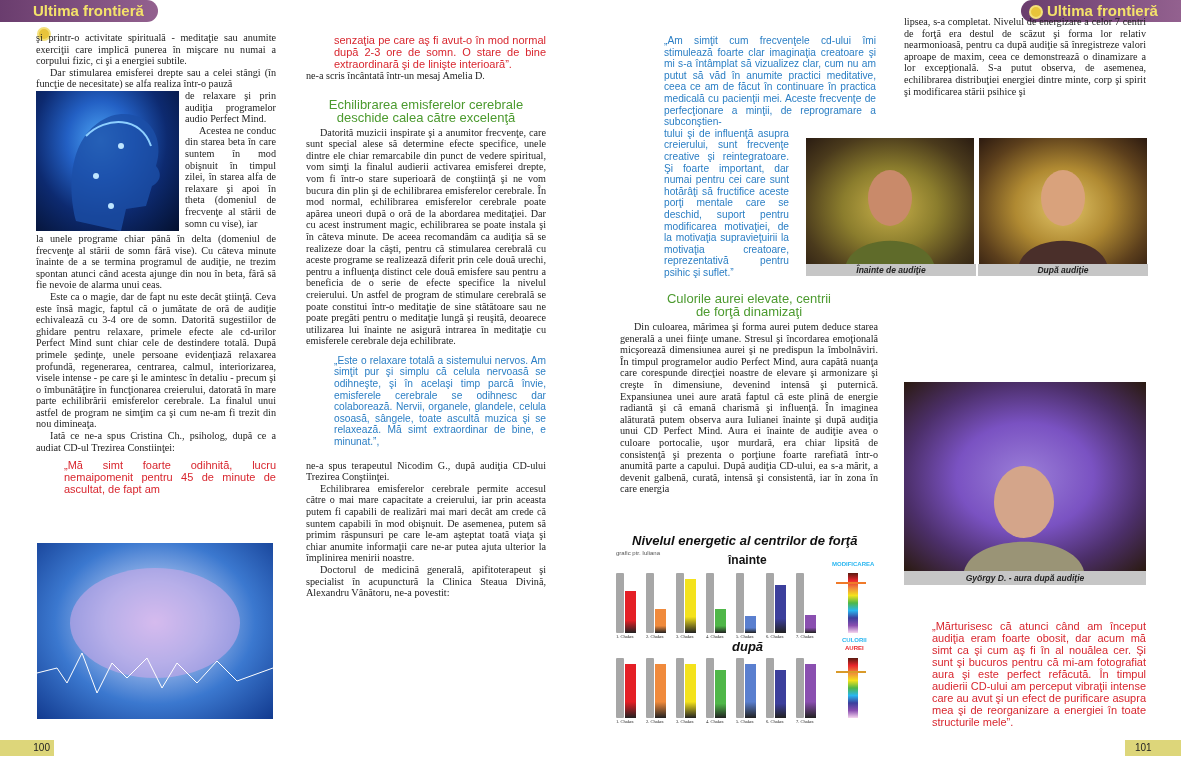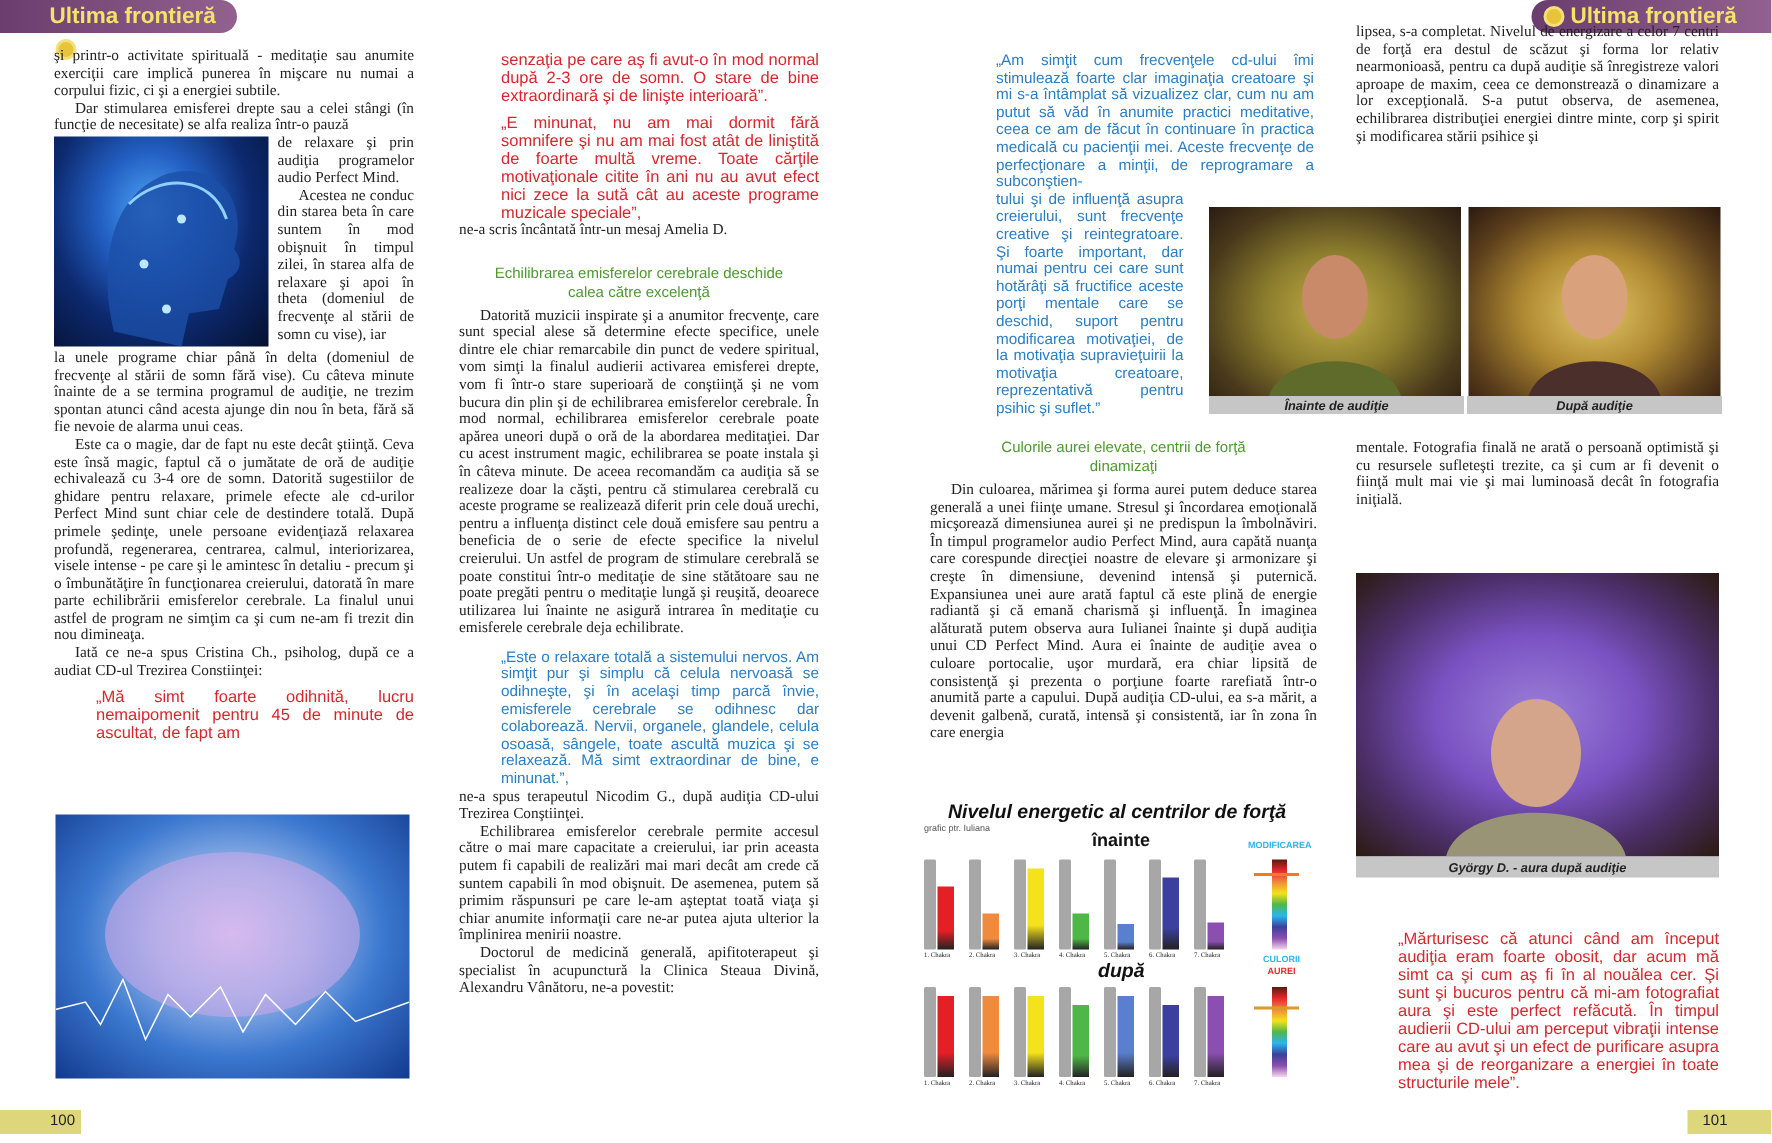--- a/index.html
+++ b/index.html
@@ -6,21 +6,21 @@
 body{width:1181px;height:762px;background:#fff;position:relative;overflow:hidden;font-family:"Liberation Serif",serif;color:#222}
 .pg{position:absolute;top:0;height:762px}
 .hdr{position:absolute;top:0;height:22px;background:linear-gradient(90deg,#6a3d6e,#93618f);color:#f4e26a;font-family:"Liberation Sans",sans-serif;font-weight:bold;font-size:15px;line-height:22px}
 .yin{display:inline-block;width:14px;height:14px;border-radius:50%;background:#e8c43a;border:2px solid #f3e07a;vertical-align:middle;margin:0 4px}
 .pnum{position:absolute;top:740px;height:16px;background:#ddd67a;font-family:"Liberation Sans",sans-serif;font-size:10px;line-height:16px}
 .col{position:absolute;font-size:10.2px;line-height:11.6px;text-align:justify}
 .col p{text-indent:14px}
 .col p.ni{text-indent:0}
 .q-red{color:#d8262e;font-family:"Liberation Sans",sans-serif;font-size:11px;line-height:12px;text-align:justify}
 .q-blue{color:#2a7ec4;font-family:"Liberation Sans",sans-serif;font-size:10.2px;line-height:11.6px;text-align:justify}
-.h-green{color:#4c9a2f;font-family:"Liberation Sans",sans-serif;font-size:10px;line-height:13px;text-align:center}
+.h-green{color:#4c9a2f;font-family:"Liberation Sans",sans-serif;font-size:13px;line-height:13px;text-align:center}
 .img{position:absolute;overflow:hidden}
 .cap{position:absolute;background:#c6c6c6;font-family:"Liberation Sans",sans-serif;font-style:italic;font-weight:bold;font-size:8.5px;text-align:center;line-height:12px;color:#222}
 .chart-title{position:absolute;font-family:"Liberation Sans",sans-serif;font-style:italic;font-weight:bold;font-size:13px;color:#111}
 .bar-wrap{position:absolute;width:22px}
 .scale{position:absolute;left:0;width:8px;background:#a7a7a7;border-radius:1px}
 .bar{position:absolute;left:9px;width:11px;bottom:0}
 .clabel{position:absolute;font-size:4.5px;color:#222;white-space:nowrap}
 </style>
 </head>
 <body>
@@ -52,25 +52,24 @@
 
   <div class="img" style="left:37px;top:543px;width:236px;height:176px;background:radial-gradient(ellipse at 50% 45%,#e7d6f7 0%,#9bb8ea 30%,#3b78cf 60%,#123a8f 100%)">
     <svg width="236" height="176">
         <ellipse cx="118" cy="80" rx="85" ry="55" fill="#c9a9e8" opacity="0.6"></ellipse>
         <path d="M0 130 L20 125 L30 140 L45 110 L60 150 L75 120 L90 135 L110 115 L125 145 L140 120 L160 140 L180 118 L200 138 L236 125" stroke="#fff" fill="none" stroke-width="1"></path>
       </svg>
   </div>
 
   <div class="col" style="left:306px;top:34px;width:240px">
     <p class="q-red" style="margin-left:28px;text-indent:0">senzaţia pe care aş fi avut-o în mod normal după 2-3 ore de somn. O stare de bine extraordinară şi de linişte interioară”.</p>
-    <p class="q-red" style="margin:6px 0 0 28px;text-indent:0">„E minunat, nu am mai dormit fără somnifere şi nu am mai fost atât de liniştită de foarte multă vreme. Toate cărţile motivaţionale citite în ani nu au avut efect nici zece la sută cât au aceste programe muzicale speciale”,</p>
     <p class="ni">ne-a scris încântată într-un mesaj Amelia D.</p>
     <h2 class="h-green" style="margin:16px 0 3px;font-weight:normal;padding:0 20px">Echilibrarea emisferelor cerebrale deschide calea către excelenţă</h2>
     <p>Datorită muzicii inspirate şi a anumitor frecvenţe, care sunt special alese să determine efecte specifice, unele dintre ele chiar remarcabile din punct de vedere spiritual, vom simţi la finalul audierii activarea emisferei drepte, vom fi într-o stare superioară de conştiinţă şi ne vom bucura din plin şi de echilibrarea emisferelor cerebrale. În mod normal, echilibrarea emisferelor cerebrale poate apărea uneori după o oră de la abordarea meditaţiei. Dar cu acest instrument magic, echilibrarea se poate instala şi în câteva minute. De aceea recomandăm ca audiţia să se realizeze doar la căşti, pentru că stimularea cerebrală cu aceste programe se realizează diferit prin cele două urechi, pentru a influenţa distinct cele două emisfere sau pentru a beneficia de o serie de efecte specifice la nivelul creierului. Un astfel de program de stimulare cerebrală se poate constitui într-o meditaţie de sine stătătoare sau ne poate pregăti pentru o meditaţie lungă şi reuşită, deoarece utilizarea lui înainte ne asigură intrarea în meditaţie cu emisferele cerebrale deja echilibrate.</p>
-    <p class="q-blue" style="margin:8px 0 0 28px;text-indent:0">„Este o relaxare totală a sistemului nervos. Am simţit pur şi simplu că celula nervoasă se odihneşte, şi în acelaşi timp parcă învie, emisferele cerebrale se odihnesc dar colaborează. Nervii, organele, glandele, celula osoasă, sângele, toate ascultă muzica şi se relaxează. Mă simt extraordinar de bine, e minunat.”,</p>
+    <p class="q-blue" style="margin:8px 0 12px 28px;text-indent:0">„Este o relaxare totală a sistemului nervos. Am simţit pur şi simplu că celula nervoasă se odihneşte, şi în acelaşi timp parcă învie, emisferele cerebrale se odihnesc dar colaborează. Nervii, organele, glandele, celula osoasă, sângele, toate ascultă muzica şi se relaxează. Mă simt extraordinar de bine, e minunat.”,</p>
     <p class="ni">ne-a spus terapeutul Nicodim G., după audiţia CD-ului Trezirea Conştiinţei.</p>
     <p>Echilibrarea emisferelor cerebrale permite accesul către o mai mare capacitate a creierului, iar prin aceasta putem fi capabili de realizări mai mari decât am crede că suntem capabili în mod obişnuit. De asemenea, putem să primim răspunsuri pe care le-am aşteptat toată viaţa şi chiar anumite informaţii care ne-ar putea ajuta ulterior la împlinirea menirii noastre.</p>
     <p>Doctorul de medicină generală, apifitoterapeut şi specialist în acupunctură la Clinica Steaua Divină, Alexandru Vânătoru, ne-a povestit:</p>
   </div>
 
   <div class="pnum" style="left:0;width:54px;text-align:right;padding-right:4px">
     <span>100</span>
   </div>
 </div>
 
@@ -101,21 +100,20 @@
         <path d="M40 126 C50 95 118 95 128 126 Z" fill="#4a2f2a"></path>
       </svg>
   </div>
   <div class="cap" style="left:216px;top:264px;width:170px;height:12px">Înainte de audiţie</div>
   <div class="cap" style="left:388px;top:264px;width:170px;height:12px">După audiţie</div>
 
   <div class="col" style="left:314px;top:16px;width:242px">
     <p class="ni">lipsea, s-a completat. Nivelul de energizare a celor 7 centri de forţă era destul de scăzut şi forma lor relativ nearmonioasă, pentru ca după audiţie să înregistreze valori aproape de maxim, ceea ce demonstrează o dinamizare a lor excepţională. S-a putut observa, de asemenea, echilibrarea distribuţiei energiei dintre minte, corp şi spirit şi modificarea stării psihice şi</p>
   </div>
   <div class="col" style="left:314px;top:293px;width:242px">
-    <p class="ni">mentale. Fotografia finală ne arată o persoană optimistă şi cu resursele sufleteşti trezite, ca şi cum ar fi devenit o fiinţă mult mai vie şi mai luminoasă decât în fotografia iniţială.</p>
   </div>
 
   <div class="img" style="left:314px;top:382px;width:242px;height:189px;background:radial-gradient(ellipse at 50% 50%,#9b7fd8 0%,#7a52c2 40%,#4c2f6a 70%,#2a1a10 100%)">
     <svg width="242" height="189">
         <ellipse cx="120" cy="120" rx="30" ry="36" fill="#d4a58a"></ellipse>
         <path d="M60 189 C70 150 170 150 180 189 Z" fill="#9a9476"></path>
       </svg>
   </div>
   <div class="cap" style="left:314px;top:571px;width:242px;height:14px;line-height:14px;font-weight:bold">György D. - aura după audiţie</div>
 

